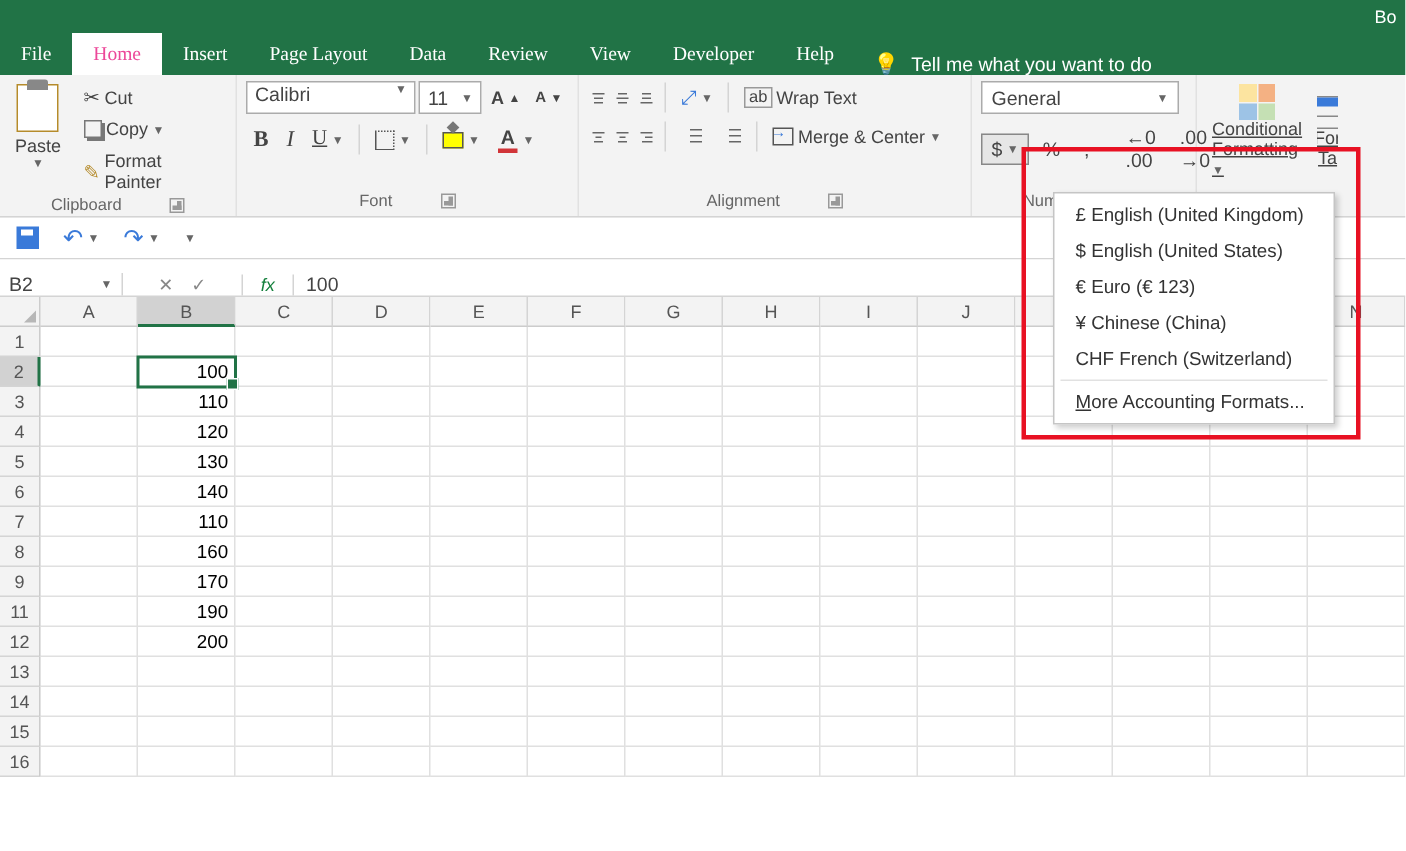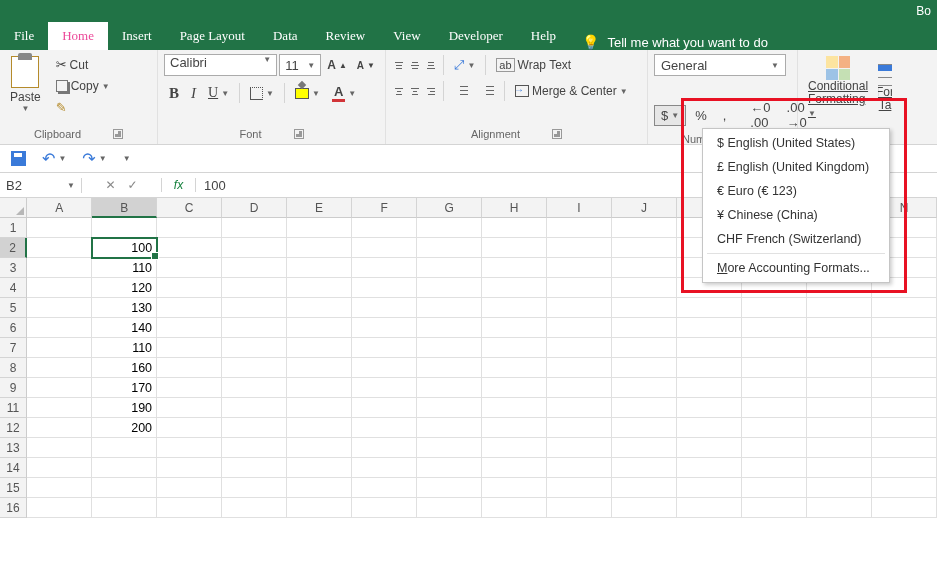--- a/index.html
+++ b/index.html
@@ -68,21 +68,21 @@
 .cond-ic span:nth-child(3){background:#9dc3e6;} .cond-ic span:nth-child(4){background:#c5e0b4;}
 .style-btn { display: flex; flex-direction: column; align-items: center; cursor: pointer; font-size: 12px; padding: 2px 4px; line-height: 13px; text-decoration: underline; }
 
 
 .qat { background: #fff; height: 28px; border-bottom: 1px solid #d4d4d4; display: flex; align-items: center; padding: 0 6px; gap: 6px; }
 .save-ic { width: 15px; height: 15px; background: #3a7ad9; position: relative; display: inline-block; }
 .save-ic::after { content: ""; position: absolute; top: 2px; left: 3px; width: 8px; height: 4px; background: #fff; }
 .undo-ic, .redo-ic { font-size: 16px; color: #3a7ad9; }
 
 
-.fbar { height: 25px; border-bottom: 1px solid #d4d4d4; display: flex; align-items: center; background: #fff; }
+.fbar { height: 25px; border-bottom: 1px solid #d4d4d4; display: flex; align-items: flex-end; background: #fff; }
 .namebox { width: 82px; border-right: 1px solid #d4d4d4; display: flex; align-items: center; padding: 0 6px; justify-content: space-between; font-size: 13px; }
 .fx-btns { width: 80px; display: flex; align-items: center; justify-content: center; gap: 12px; border-right: 1px solid #d4d4d4; color: #888; }
 .fx-label { width: 34px; display: flex; align-items: center; justify-content: center; font-style: italic; color: #15803d; border-right: 1px solid #d4d4d4; }
 .formula-input { flex: 1; display: flex; align-items: center; padding: 0 8px; font-size: 13px; }
 
 
 .grid { position: relative; overflow: hidden; }
 .colheads { display: flex; height: 20px; }
 .rowhead-spacer { width: 28px; border-right: 1px solid #ccc; border-bottom: 1px solid #ccc; background: #f3f3f3; position: relative; }
 .rowhead-spacer::after { content: ""; position: absolute; right: 2px; bottom: 2px; border-left: 8px solid transparent; border-bottom: 8px solid #b7b7b7; }
@@ -142,20 +142,21 @@
             <span class="scissor">✂</span>
             <span>Cut</span>
           </div>
         <div class="btn">
             <span class="copy-ic"></span>
             <span>Copy</span>
             <span class="dd">▼</span>
           </div>
         <div class="btn">
             <span class="brush">✎</span>
+            <span>Format Painter</span>
           </div>
       </div>
     </div>
     <div class="group-label">
         <span>Clipboard</span>
         <span class="dlg-launch"></span>
       </div>
   </div>
 
   <div class="group" style="width:228px">
@@ -269,21 +270,21 @@
           </span>
       </div>
     </div>
     <div class="group-label">
         <span>Alignment</span>
         <span class="dlg-launch"></span>
       </div>
   </div>
 
   <div class="group" style="width:150px">
-    <div style="display:flex;flex-direction:column;gap:21px;">
+    <div style="display:flex;flex-direction:column;gap:5px;">
       <div class="numfmt">
           <span>General</span>
           <span class="dd">▼</span>
         </div>
       <div class="row numrow">
         <span class="btn" style="border:1px solid #888;background:#e6e6e6">
             <span>$</span> 
             <span class="dd">▼</span>
           </span>
         <span class="btn">%</span>
@@ -625,22 +626,22 @@
       <div class="cell"></div>
       <div class="cell"></div>
       <div class="cell"></div>
       <div class="cell"></div>
       <div class="cell"></div>
       <div class="cell"></div>
     </div>
   </div>
 
 <div class="currency-menu" id="curmenu">
+    <div class="mi">£ English (United Kingdom)</div>
     <div class="mi">$ English (United States)</div>
-    <div class="mi">£ English (United Kingdom)</div>
     <div class="mi">€ Euro (€ 123)</div>
     <div class="mi">¥ Chinese (China)</div>
     <div class="mi">CHF French (Switzerland)</div>
     <div class="divider"></div>
     <div class="mi"><span class="ul-letter">M</span>ore Accounting Formats...</div>
   </div>
 
 <div class="red-box" style="left:681px; top:98px; width:226px; height:195px;"></div>
 
 </body></html>

